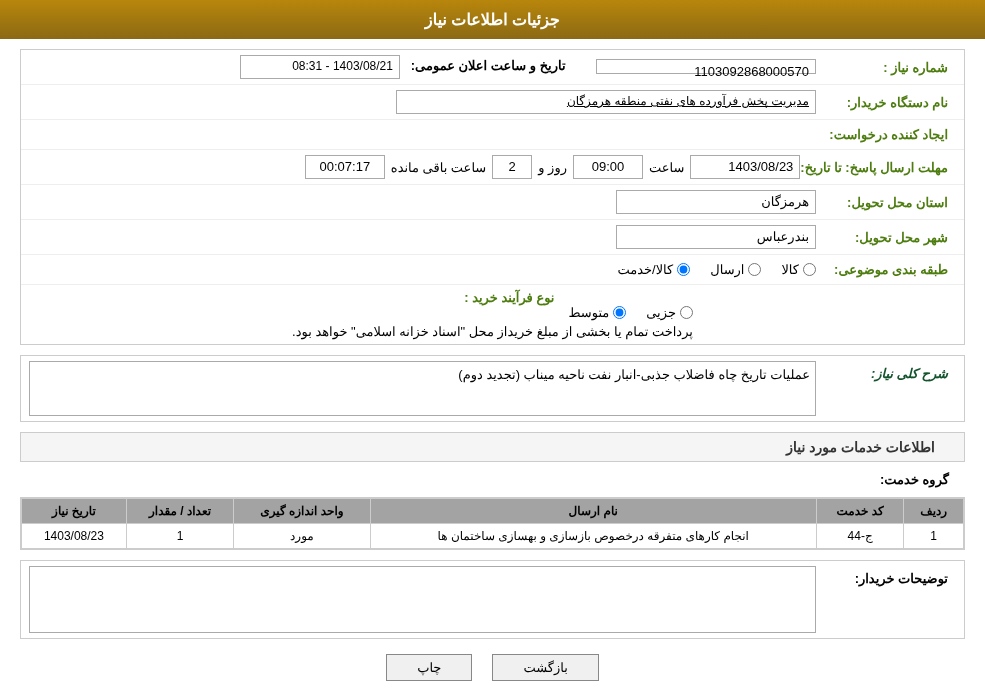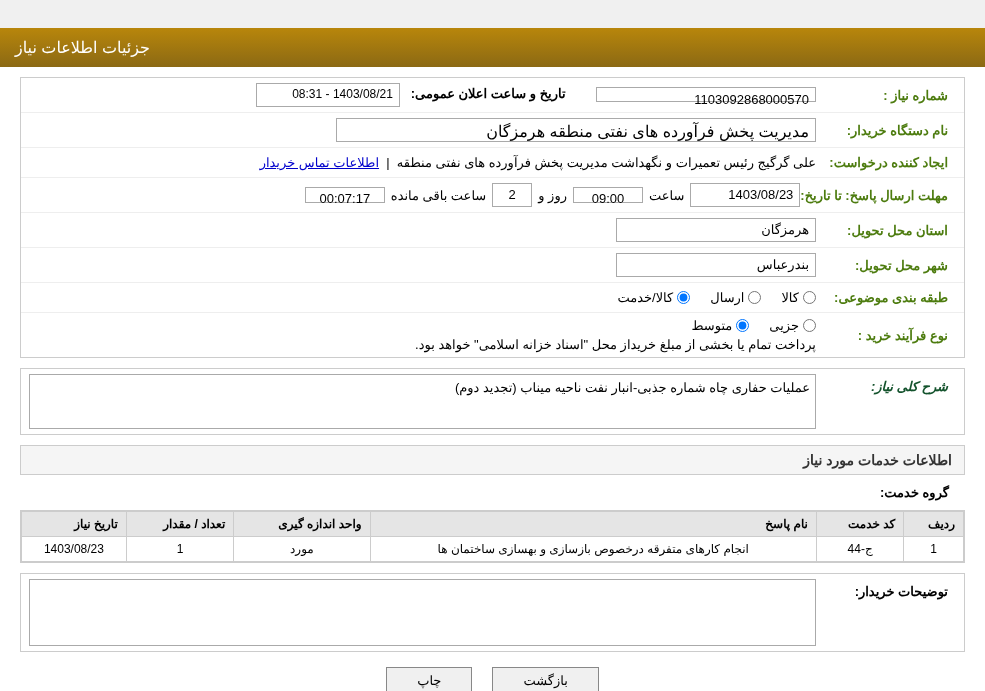--- a/index.html
+++ b/index.html
@@ -10,41 +10,40 @@
       direction: rtl;
     }
     .page-wrapper {
       max-width: 985px;
       margin: 0 auto;
       background: #fff;
     }
     .header-bar {
       background: linear-gradient(to bottom, #b8860b, #8b6914);
       color: #fff;
-      text-align: left;
+      text-align: center;
       padding: 10px 15px;
       font-size: 16px;
-      font-weight: normal;
-      margin-top: 28px;
+      font-weight: bold;
     }
     .content {
       padding: 10px 20px 20px 20px;
     }
     .form-section {
       border: 1px solid #ccc;
       margin-bottom: 10px;
     }
     .form-row {
       display: flex;
       align-items: center;
       padding: 5px 8px;
       border-bottom: 1px solid #eee;
       min-height: 30px;
     }
-    .form-row:last-child { border-bottom: none; }
+    .form-row:last-child { border-bottom: none; flex-direction: column; }
     .label-col {
       min-width: 140px;
       color: #4d7c0f;
       font-weight: bold;
       text-align: right;
       padding-right: 8px;
       white-space: nowrap;
     }
     .value-col {
       flex: 1;
@@ -85,21 +84,21 @@
       display: flex;
       align-items: center;
       gap: 6px;
       direction: rtl;
     }
     .small-box {
       border: 1px solid #aaa;
       background: #fff;
       padding: 3px 4px;
       width: 70px;
-      height: 16px;
+      height: 24px;
       display: inline-block;
       text-align: center;
     }
     .small-num {
       border: 1px solid #aaa;
       background: #fff;
       padding: 3px 4px;
       width: 40px;
       height: 24px;
       display: inline-block;
@@ -117,21 +116,21 @@
     }
     .radio-item {
       display: flex;
       align-items: center;
       gap: 4px;
     }
     .radio-item input[type="radio"] { cursor: pointer; }
     .section-title {
       background: #f5f5f5;
       border: 1px solid #ccc;
-      padding: 6px 12px;
+      padding: 6px 29px;
       font-weight: bold;
       font-size: 14px;
       color: #333;
       margin-top: 4px;
       margin-bottom: 5px;
     }
     .description-row {
       display: flex;
       align-items: flex-start;
       padding: 5px 8px;
@@ -148,24 +147,24 @@
     .table-wrapper {
       border: 1px solid #ccc;
       margin-top: 5px;
     }
     table {
       width: 100%;
       border-collapse: collapse;
       direction: rtl;
     }
     th {
-      background: #e5e5e5;
-      border: 1px solid #ccc;
-      padding: 5px 8px;
-      text-align: right;
+      background: #a3a3a3;
+      border: 1px solid #ccc;
+      padding: 5px 8px;
+      text-align: center;
       font-size: 12px;
       font-weight: bold;
     }
     td {
       border: 1px solid #ccc;
       padding: 5px 8px;
       text-align: center;
       font-size: 12px;
     }
     .group-row {
@@ -242,38 +241,33 @@
 
     <div class="form-section">
 
       <div class="form-row">
         <div class="label-col">شماره نیاز :</div>
         <div class="value-col">
           <span class="number-box" style="width:220px; font-size:13px; line-height:18px; display:inline-block; vertical-align:middle;">1103092868000570</span>
           &nbsp;&nbsp;
           <span style="font-weight:bold; margin-right:16px;">تاریخ و ساعت اعلان عمومی:</span>
           &nbsp;
-          <span class="date-box" style="width:144px; font-size:12px;">1403/08/21 - 08:31</span>
+          <span class="date-box" style="width:160px; font-size:12px;">1403/08/21 - 08:31</span>
         </div>
       </div>
 
       <div class="form-row">
         <div class="label-col">نام دستگاه خریدار:</div>
         <div class="value-col">
-          <span class="input-box input-box-wide" style="width:480px; font-size:16px;">مدیریت پخش فرآورده های نفتی منطقه هرمزگان</span>
+          <span class="input-box input-box-wide" style="width:420px; font-size:12px;text-decoration:underline;">مدیریت پخش فرآورده های نفتی منطقه هرمزگان</span>
         </div>
       </div>
 
       <div class="form-row">
         <div class="label-col">ایجاد کننده درخواست:</div>
-        <div class="value-col">
-          <span>علی گرگیج رئیس تعمیرات و نگهداشت مدیریت پخش فرآورده های نفتی منطقه</span>
-          &nbsp;|&nbsp;
-          <span class="link-text">اطلاعات تماس خریدار</span>
-        </div>
       </div>
 
       <div class="form-row">
         <div class="label-col">مهلت ارسال پاسخ: تا تاریخ:</div>
         <div class="value-col">
           <div class="time-inline">
             <span class="date-box">1403/08/23</span>
             <span>ساعت</span>
             <span class="small-box">09:00</span>
             <span>روز و</span>
@@ -333,39 +327,39 @@
         </div>
       </div>
 
     </div>
 
     <div style="border:1px solid #ccc; margin-bottom:10px;">
       <div class="description-row">
         <div class="description-label">شرح کلی نیاز:</div>
         <div style="flex:1;">
           <div class="inner-desc-box">
-            <span>عملیات حفاری چاه شماره جذبی-انبار نفت ناحیه میناب (تجدید دوم)</span>
+            <span>عملیات تاریخ چاه فاضلاب جذبی-انبار نفت ناحیه میناب (تجدید دوم)</span>
           </div>
         </div>
       </div>
     </div>
 
     <div class="section-title">اطلاعات خدمات مورد نیاز</div>
 
     <div class="group-row">
       <div class="group-label">گروه خدمت:</div>
     </div>
 
     <div class="table-wrapper">
       <table>
         <thead>
           <tr>
             <th>ردیف</th>
             <th>کد خدمت</th>
-            <th>نام پاسخ</th>
+            <th>نام ارسال</th>
             <th>واحد اندازه گیری</th>
             <th>تعداد / مقدار</th>
             <th>تاریخ نیاز</th>
           </tr>
         </thead>
         <tbody id="services-tbody">
         <tr>
               <td>1</td>
               <td>ج-44</td>
               <td>انجام کارهای متفرقه درخصوص بازسازی و بهسازی ساختمان ها</td>

